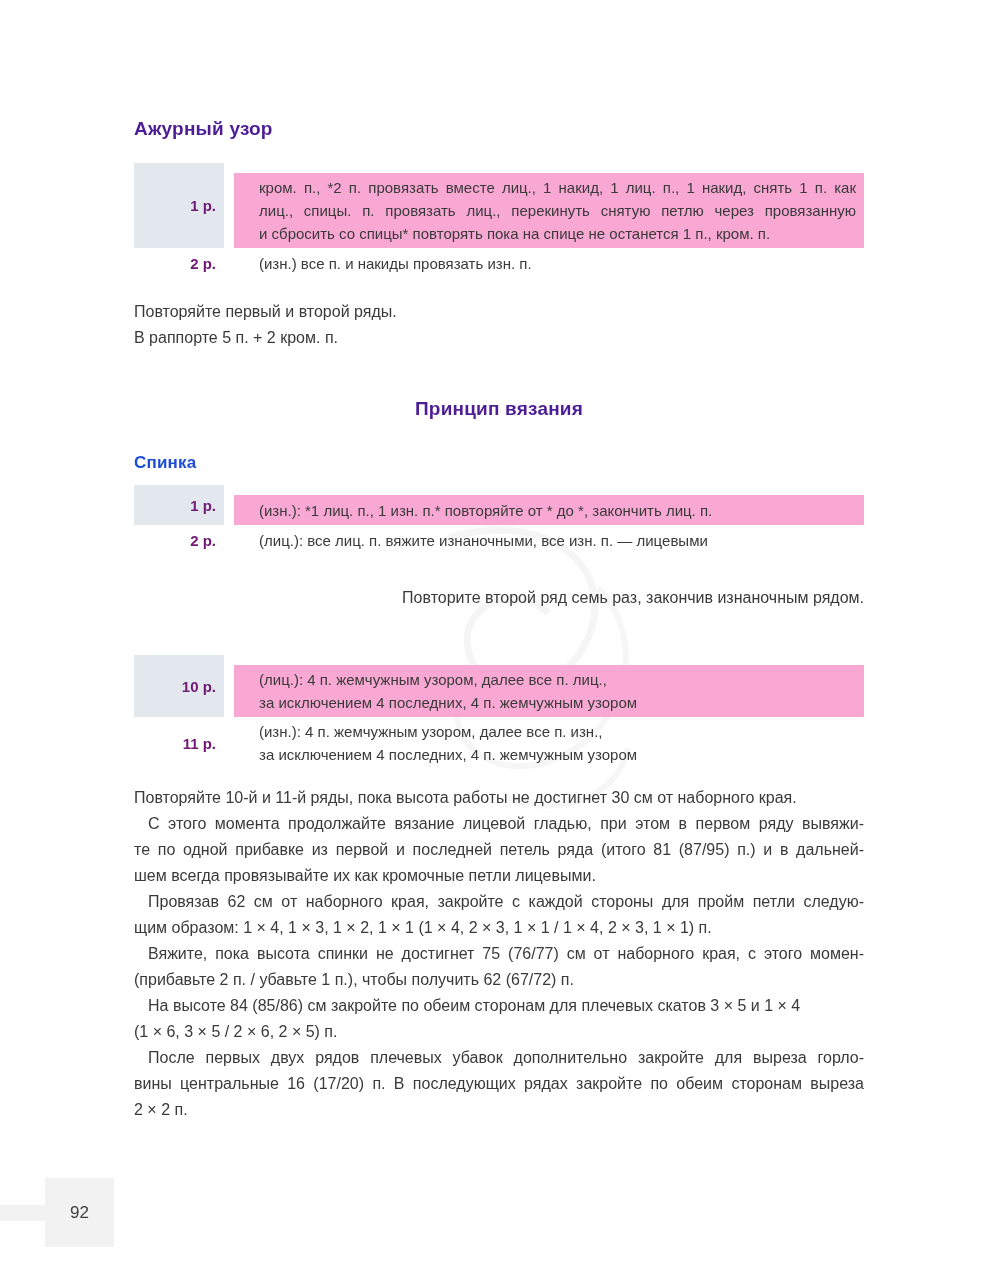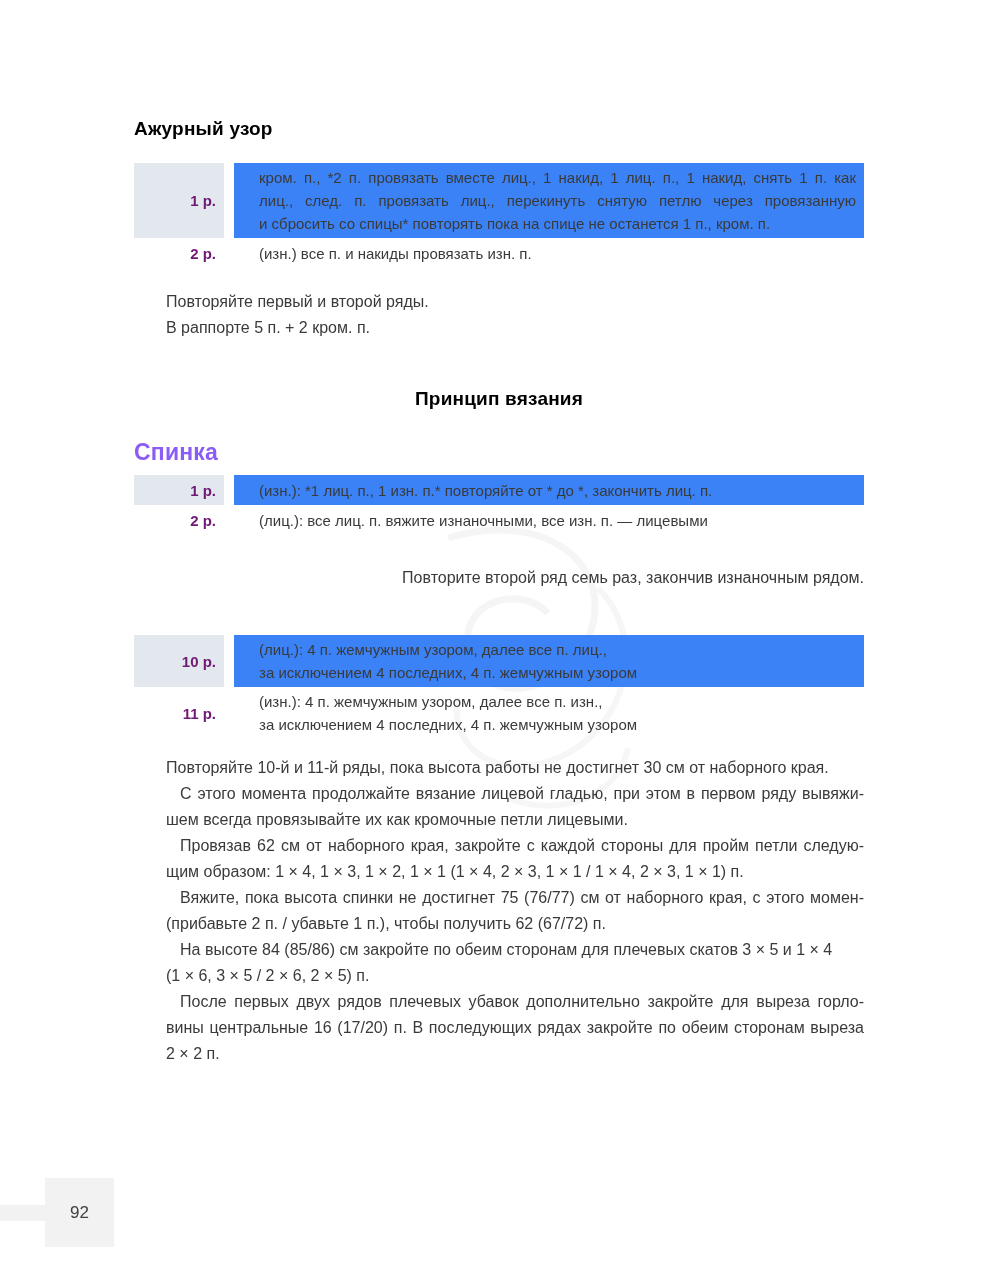--- a/index.html
+++ b/index.html
@@ -14,46 +14,46 @@
   }
   .watermark {
     position:absolute; left:388px; top:498px;
     opacity:.55; pointer-events:none;
   }
   .content {
     position:absolute; left:134px; top:118px; width:730px;
   }
   h1.sec {
     font-size:19px; line-height:22px; font-weight:bold;
-    color:#000000; letter-spacing:.2px;
+    color:#4c1d95; letter-spacing:.2px;
   }
   h2.sub {
-    font-size:23px; line-height:21px; font-weight:bold;
-    color:#8b5cf6; letter-spacing:.2px;
+    font-size:17px; line-height:21px; font-weight:bold;
+    color:#1d4ed8; letter-spacing:.2px;
   }
   .t { width:100%; }
   .trow { display:flex; gap:10px; align-items:stretch; }
   .lbl {
     width:90px; flex:0 0 90px;
     display:flex; align-items:center; justify-content:flex-end;
     padding-right:8px;
     font-size:15px; font-weight:bold; color:#701a75;
   }
   .cell {
     flex:1 1 auto;
     display:flex; flex-direction:column; justify-content:center;
     padding:3px 8px 3px 25px;
     font-size:15px; line-height:23px; color:#3a3a3a;
   }
   .sh-lbl { background:#e3e7ee; }
-  .sh-cell { background:#3b82f6; }
+  .sh-cell { background:#f9a8d4;margin-top:10px; }
   .h3 { min-height:69px; }
   .h1l { min-height:30px; }
   .h2l { min-height:47px; }
-  .body-p { font-size:16px; line-height:26px; color:#3a3a3a;margin-left:32px; }
+  .body-p { font-size:16px; line-height:26px; color:#3a3a3a; }
   .ln { white-space:normal; }
   .j { text-align:justify; text-align-last:justify; }
   .ind { text-indent:14px; }
   .mt-table1 { margin-top:23px; }
   .mt-notes  { margin-top:21px; }
   .mt-princ  { margin-top:47px;text-align:center; }
   .mt-back   { margin-top:32px; }
   .mt-intro  { margin-top:8px; }
   .mt-table2 { margin-top:12px; }
   .mt-note2  { margin-top:30px;text-align:right; }
@@ -83,21 +83,21 @@
 
   <div class="content">
 
     <h1 class="sec">Ажурный узор</h1>
 
     <div class="t mt-table1">
       <div class="trow">
         <div class="lbl sh-lbl h3">1 р.</div>
         <div class="cell sh-cell h3">
           <div class="ln j">кром. п., *2 п. провязать вместе лиц., 1 накид, 1 лиц. п., 1 накид, снять 1 п. как</div>
-          <div class="ln j">лиц., след. п. провязать лиц., перекинуть снятую петлю через провязанную</div>
+          <div class="ln j">лиц., спицы. п. провязать лиц., перекинуть снятую петлю через провязанную</div>
           <div class="ln">и сбросить со спицы* повторять пока на спице не останется 1 п., кром. п.</div>
         </div>
       </div>
       <div class="trow">
         <div class="lbl h1l">2 р.</div>
         <div class="cell h1l">(изн.) все п. и накиды провязать изн. п.</div>
       </div>
     </div>
 
     <div class="body-p mt-notes">
@@ -136,20 +136,21 @@
           <div class="ln">(изн.): 4 п. жемчужным узором, далее все п. изн.,</div>
           <div class="ln">за исключением 4 последних, 4 п. жемчужным узором</div>
         </div>
       </div>
     </div>
 
     <div class="body-p mt-paras">
       <div class="ln">Повторяйте 10-й и 11-й ряды, пока высота работы не достигнет 30 см от наборного края.</div>
 
       <div class="ln ind j">С этого момента продолжайте вязание лицевой гладью, при этом в первом ряду вывяжи-</div>
+      <div class="ln j">те по одной прибавке из первой и последней петель ряда (итого 81 (87/95) п.) и в дальней-</div>
       <div class="ln">шем всегда провязывайте их как кромочные петли лицевыми.</div>
 
       <div class="ln ind j">Провязав 62 см от наборного края, закройте с каждой стороны для пройм петли следую-</div>
       <div class="ln">щим образом: 1 × 4, 1 × 3, 1 × 2, 1 × 1 (1 × 4, 2 × 3, 1 × 1 / 1 × 4, 2 × 3, 1 × 1) п.</div>
 
       <div class="ln ind j">Вяжите, пока высота спинки не достигнет 75 (76/77) см от наборного края, с этого момен-</div>
       <div class="ln">(прибавьте 2 п. / убавьте 1 п.), чтобы получить 62 (67/72) п.</div>
 
       <div class="ln ind">На высоте 84 (85/86) см закройте по обеим сторонам для плечевых скатов 3 × 5 и 1 × 4</div>
       <div class="ln">(1 × 6, 3 × 5 / 2 × 6, 2 × 5) п.</div>

